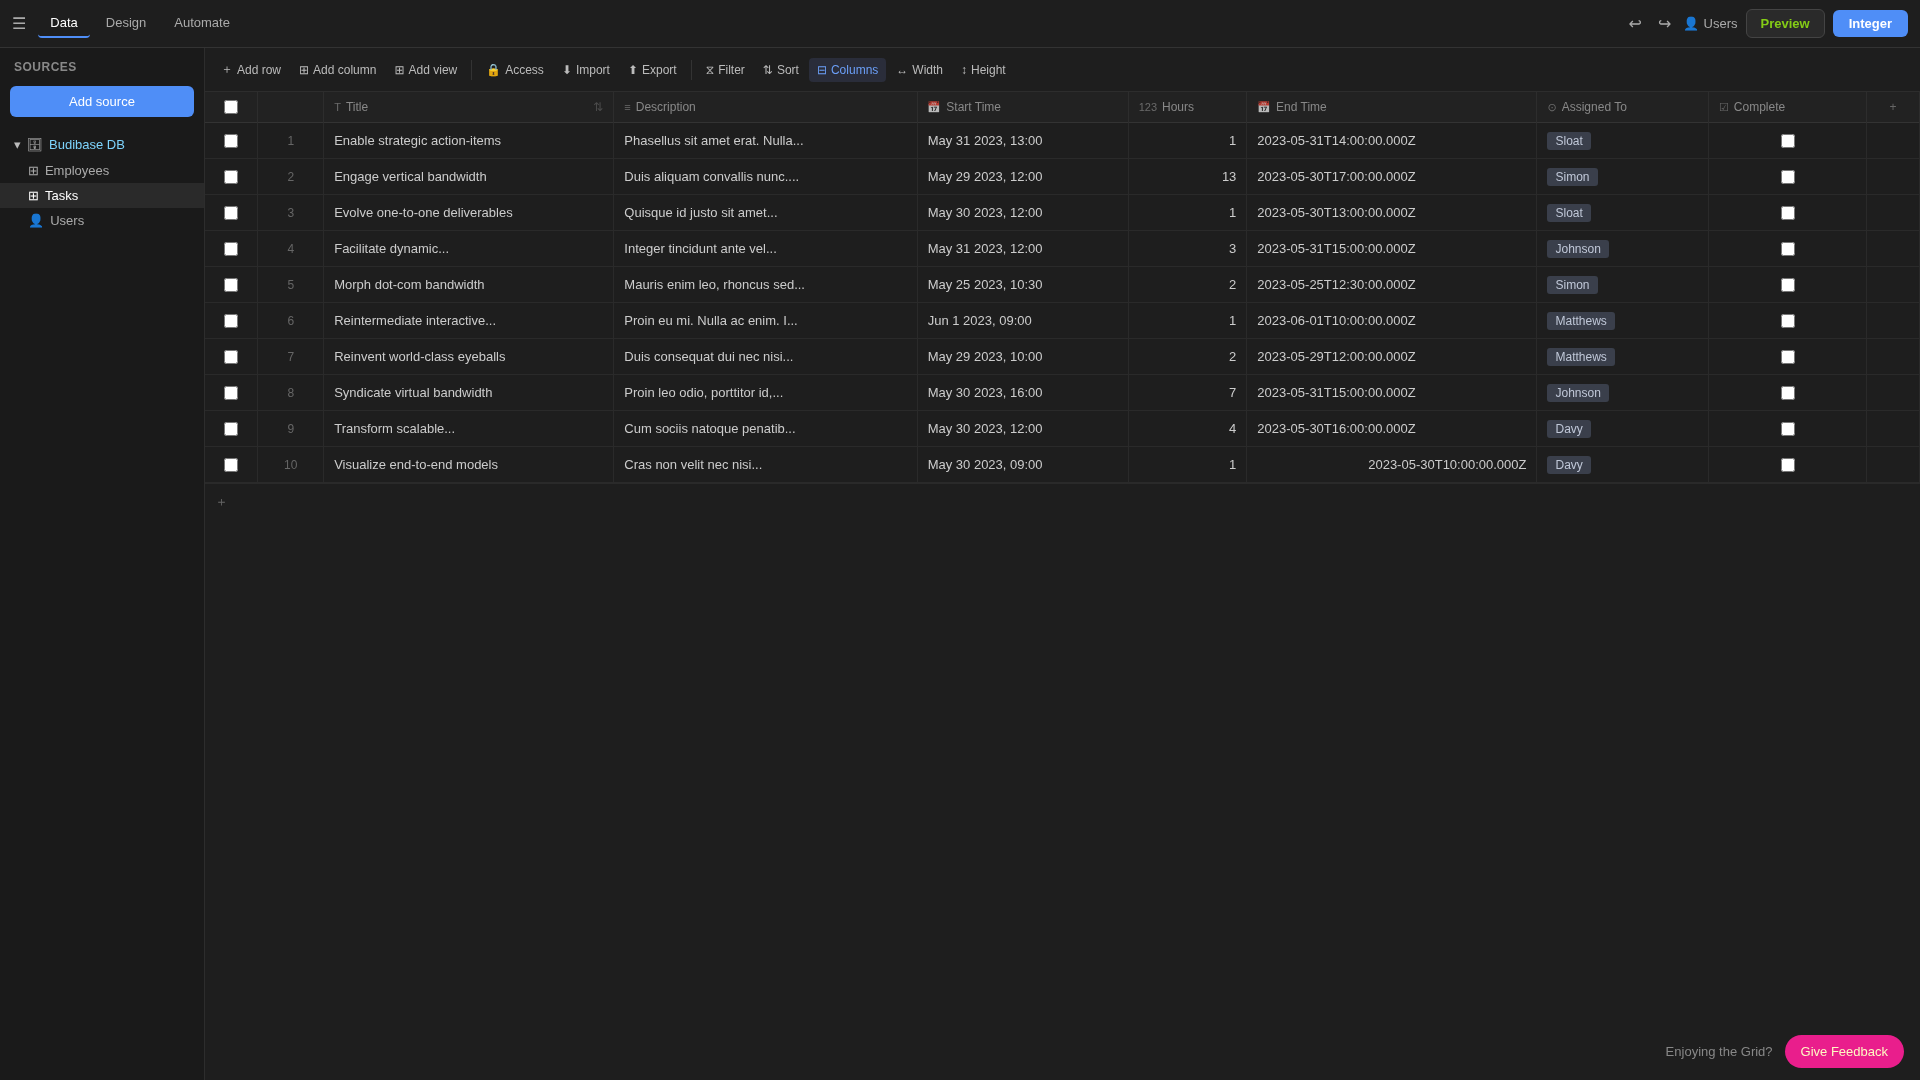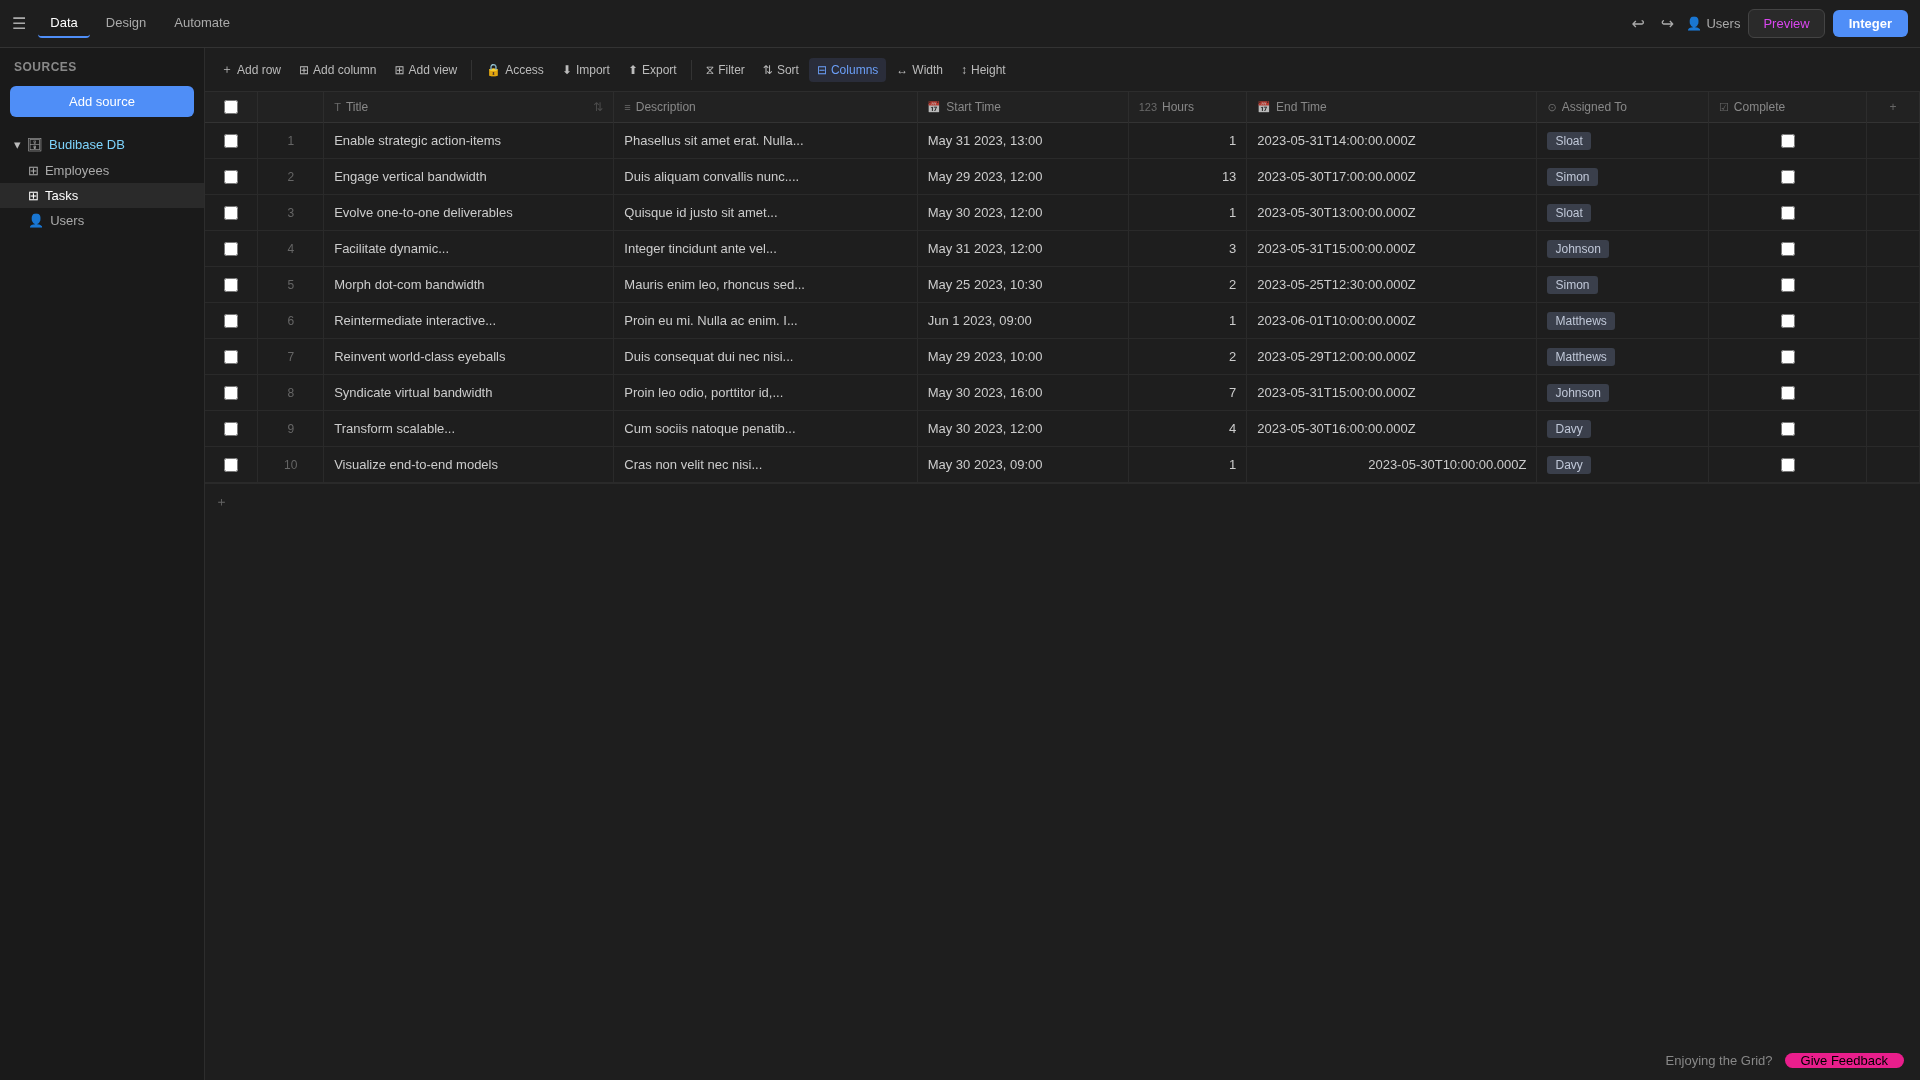--- a/index.html
+++ b/index.html
@@ -8,21 +8,21 @@
     
     .topbar { display: flex; align-items: center; height: 48px; background: #1e1e1e; border-bottom: 1px solid #333; padding: 0 12px; gap: 12px; }
     .topbar-menu-icon { color: #aaa; cursor: pointer; font-size: 16px; }
     .topbar-title { color: #fff; font-weight: 600; font-size: 14px; flex: 1; }
     .topbar-nav { display: flex; gap: 4px; }
     .topbar-nav-item { color: #aaa; padding: 6px 12px; border-radius: 4px; cursor: pointer; font-size: 13px; }
     .topbar-nav-item.active { color: #fff; border-bottom: 2px solid #4f8ef7; }
     .topbar-right { display: flex; align-items: center; gap: 8px; margin-left: auto; }
     .topbar-icon-btn { color: #aaa; background: none; border: none; cursor: pointer; padding: 4px; font-size: 16px; }
     .topbar-users { display: flex; align-items: center; gap: 4px; color: #aaa; font-size: 13px; cursor: pointer; }
-    .preview-btn { background: #2a2a2a; color: #d946ef; border: 1px solid #444; border-radius: 6px; padding: 6px 14px; cursor: pointer; font-size: 13px; }
+    .preview-btn { background: #2a2a2a; color: #84cc16; border: 1px solid #444; border-radius: 6px; padding: 6px 14px; cursor: pointer; font-size: 13px; font-weight: bold; }
     .publish-btn { background: #4f8ef7; color: #fff; border: none; border-radius: 6px; padding: 6px 16px; cursor: pointer; font-size: 13px; font-weight: 600; }
 
     
     .layout { display: flex; height: calc(1080px - 48px); }
 
     
     .sidebar { width: 205px; background: #1a1a1a; border-right: 1px solid #2d2d2d; display: flex; flex-direction: column; flex-shrink: 0; }
     .sidebar-header { padding: 12px 14px; font-size: 12px; color: #888; font-weight: 600; text-transform: uppercase; letter-spacing: 0.5px; }
     .add-source-btn { margin: 0 10px 10px; background: #4f8ef7; color: #fff; border: none; border-radius: 6px; padding: 8px; cursor: pointer; font-size: 13px; font-weight: 500; width: calc(100% - 20px); }
     .db-section { padding: 4px 0; }
@@ -64,21 +64,21 @@
     td.td-complete { max-width: none; }
     .tag { display: inline-block; padding: 2px 8px; border-radius: 3px; font-size: 12px; font-weight: 500; background: #3a3f4b; color: #c0c8d8; }
     .checkbox-cell { display: flex; align-items: center; justify-content: center; }
     input[type=checkbox] { accent-color: #4f8ef7; width: 14px; height: 14px; cursor: pointer; }
 
     .add-row-bar { display: flex; align-items: center; height: 36px; padding: 0 10px; gap: 8px; border-top: 1px solid #2a2a2a; color: #666; cursor: pointer; }
 
     
     .feedback-bar { position: fixed; bottom: 0; right: 0; padding: 12px 16px; display: flex; align-items: center; gap: 12px; }
     .enjoying-text { color: #888; font-size: 13px; }
-    .feedback-btn { background: #e91e8c; color: #000000; border: none; border-radius: 20px; padding: 0 16px; cursor: pointer; font-size: 13px; font-weight: 500; }
+    .feedback-btn { background: #e91e8c; color: #fef9c3; border: none; border-radius: 20px; padding: 9px 16px; cursor: pointer; font-size: 13px; font-weight: 500; }
 
     .header-checkbox { display: flex; align-items: center; justify-content: center; }
     .col-add { width: 40px; text-align: center; cursor: pointer; color: #666; }
   </style>
 </head>
 <body>
 
 <div class="topbar">
   <span class="topbar-menu-icon">☰</span>
   <nav class="topbar-nav">

